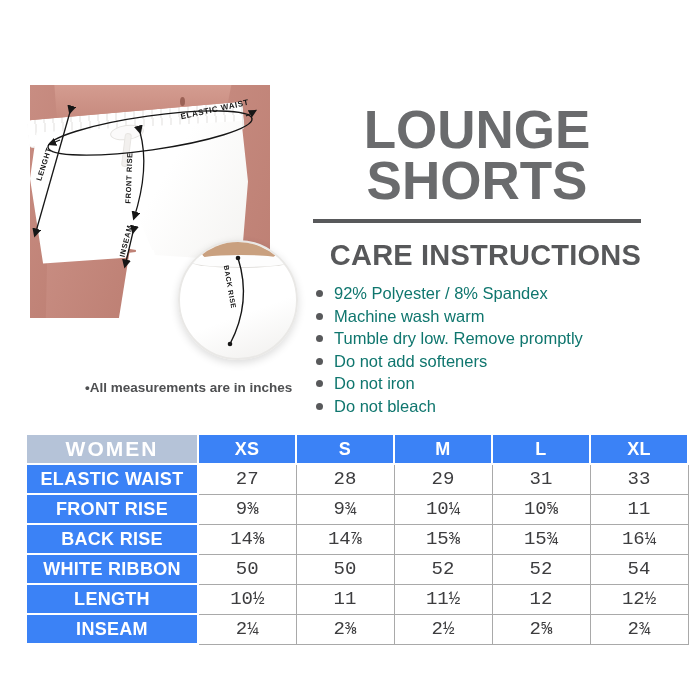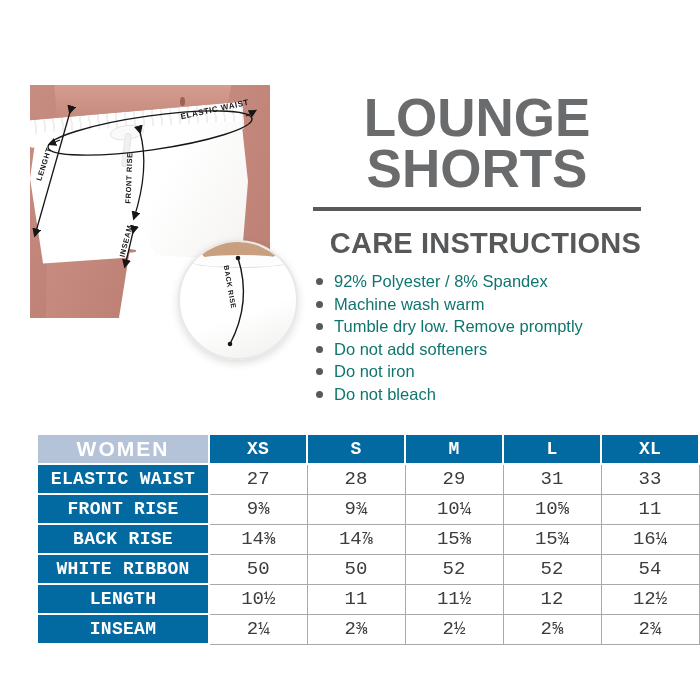--- a/index.html
+++ b/index.html
@@ -39,35 +39,35 @@
          box-shadow:0 3px 8px rgba(0,0,0,.14);overflow:hidden;}
   .inset-skin{position:absolute;left:22px;top:0;width:74px;height:22px;background:#c9a07f;
               border-radius:0 0 100% 100%;}
   .inset-band{position:absolute;left:10px;top:13px;width:100px;height:12px;background:#fdfdfd;
               border-bottom:1px solid #e3e1de;border-radius:50%;}
   .lbl-back{left:50px;top:45px;transform:translate(-50%,-50%) rotate(80deg);font-size:7px;}
   
   .note{position:absolute;left:85px;top:380px;font-size:13.5px;font-weight:bold;color:#4f5052;}
   
   .right-panel{position:absolute;left:313px;top:92px;width:328px;}
-  .title{margin:0;text-align:center;font-size:53px;line-height:51px;font-weight:bold;
+  .title{margin:12px;text-align:center;font-size:53px;line-height:51px;font-weight:bold;
          color:#6a6b6d;letter-spacing:0;}
   .divider{margin-top:13px;height:4px;background:#58595b;}
   .care-heading{margin:16px 0 0 0;font-size:29px;font-weight:bold;color:#57585a;letter-spacing:.2px;text-align:right;}
   .care-list{list-style:none;margin:10px 0 0 0;padding:0;}
   .care-list li{position:relative;padding-left:21px;font-size:16.5px;line-height:22.5px;color:#0f766e;}
   .care-list li::before{content:"";position:absolute;left:3px;top:8px;width:7px;height:7px;
                         border-radius:50%;background:#58595b;}
   
-  .size-table{position:absolute;left:36px;top:433px;border-collapse:collapse;table-layout:fixed;}
+  .size-table{position:absolute;left:25px;top:433px;border-collapse:collapse;table-layout:fixed;}
   .size-table th,.size-table td{height:28px;padding:0;text-align:center;vertical-align:middle;}
   .col-label{width:170px;}
   .col-size{width:96px;}
-  .cell-black{background:#0369a1;color:#fff;font-size:18px;font-weight:bold;
-              border:2px solid #fff;letter-spacing:.3px;font-family:Liberation Mono, monospace;}
+  .cell-black{background:#3b82f6;color:#fff;font-size:18px;font-weight:bold;
+              border:2px solid #fff;letter-spacing:.3px;}
   .cell-women{background:#b5c3d8;color:#fff;font-size:21px;font-weight:bold;
               letter-spacing:2px;border:2px solid #fff;}
   .cell-val{background:#fff;color:#3d3d3f;font-size:19px;border:1px solid #a9a9a9;font-family:Liberation Mono, monospace;}
 </style>
 </head>
 <body>
 
 <div class="page">
 
   <div class="photo">
@@ -106,20 +106,21 @@
       <div class="inset-band"></div>
       <svg width="116" height="116" viewBox="0 0 116 116" style="position:absolute;left:0;top:0;">
         <path d="M58,16 Q72,60 50,102" fill="none" stroke="#161616" stroke-width="1.4"></path>
         <circle cx="58" cy="16" r="2.3" fill="#161616"></circle>
         <circle cx="50" cy="102" r="2.3" fill="#161616"></circle>
       </svg>
       <span class="anno-label lbl-back">BACK RISE</span>
     </div>
   </div>
 
+  <div class="note">•All measurements are in inches</div>
 
   <div class="right-panel">
     <h1 class="title"><span>LOUNGE</span><br><span>SHORTS</span></h1>
     <div class="divider"></div>
     <h2 class="care-heading">CARE INSTRUCTIONS</h2>
     <ul class="care-list">
       <li>92% Polyester / 8% Spandex</li>
       <li>Machine wash warm</li>
       <li>Tumble dry low. Remove promptly</li>
       <li>Do not add softeners</li>

